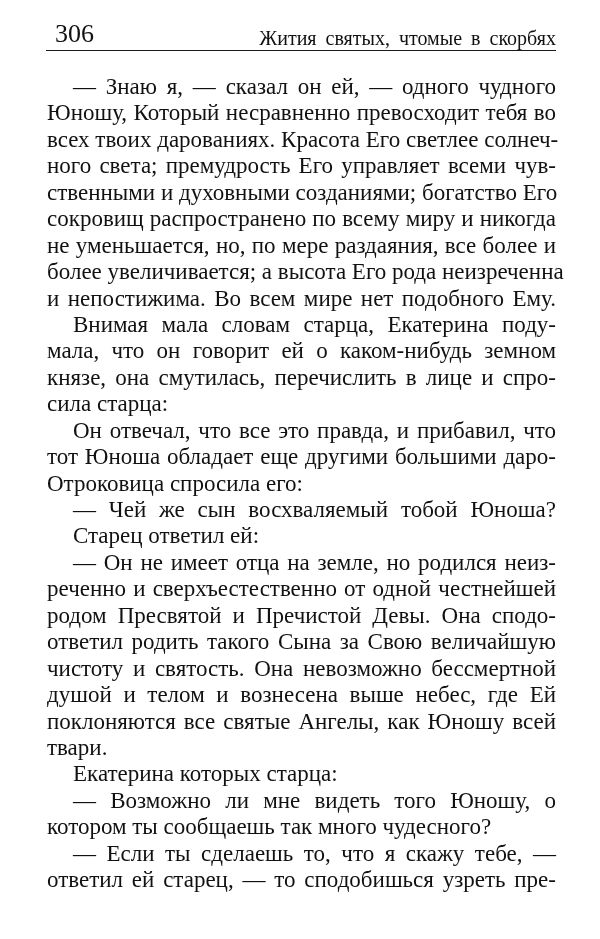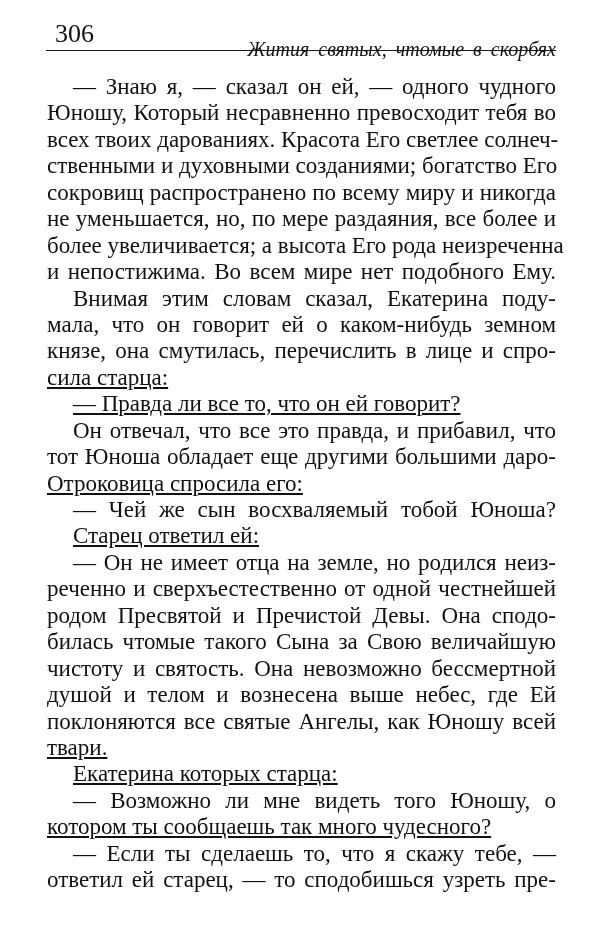--- a/index.html
+++ b/index.html
@@ -26,24 +26,23 @@
   .page-number {
     position: absolute;
     left: 9px;
     top: 0;
     font-size: 26px;
     line-height: 24px;
   }
   .running-title {
     position: absolute;
     right: 0;
-    top: 15px;
+    top: 4px;
     font-size: 20px;
     line-height: 24px;
-    font-style: italic;
     word-spacing: 4px;
   }
   .body-text {
     position: absolute;
     left: 47px;
     top: 74px;
     width: 509px;
   }
   .line {
     display: block;
@@ -54,54 +53,53 @@
     text-align: justify;
     text-align-last: justify;
     overflow: visible;
   }
   .line.indent {
     padding-left: 26px;
   }
   .line.last {
     text-align: center;
     text-align-last: left;
-    text-decoration: underline;
   }
 </style>
 </head>
 <body>
 
 <div class="header">
   <span class="page-number">306</span>
   <span class="running-title">Жития святых, чтомые в скорбях</span>
 </div>
 
 <div class="body-text">
   <span class="line indent">— Знаю я, — сказал он ей, — одного чудного</span>
   <span class="line">Юношу, Который несравненно превосходит тебя во</span>
   <span class="line">всех твоих дарованиях. Красота Его светлее солнеч-</span>
+  <span class="line">ного света; премудрость Его управляет всеми чув-</span>
   <span class="line">ственными и духовными созданиями; богатство Его</span>
   <span class="line">сокровищ распространено по всему миру и никогда</span>
   <span class="line">не уменьшается, но, по мере раздаяния, все более и</span>
   <span class="line">более увеличивается; а высота Его рода неизреченна</span>
   <span class="line">и непостижима. Во всем мире нет подобного Ему.</span>
-  <span class="line indent">Внимая этим словам сказал, Екатерина поду-</span>
+  <span class="line indent">Внимая мала словам старца, Екатерина поду-</span>
   <span class="line">мала, что он говорит ей о каком-нибудь земном</span>
   <span class="line">князе, она смутилась, перечислить в лице и спро-</span>
   <span class="line last">сила старца:</span>
-  <span class="line indent last">— Правда ли все то, что он ей говорит?</span>
   <span class="line indent">Он отвечал, что все это правда, и прибавил, что</span>
   <span class="line">тот Юноша обладает еще другими большими даро-</span>
   <span class="line last">Отроковица спросила его:</span>
   <span class="line indent">— Чей же сын восхваляемый тобой Юноша?</span>
   <span class="line indent last">Старец ответил ей:</span>
   <span class="line indent">— Он не имеет отца на земле, но родился неиз-</span>
   <span class="line">реченно и сверхъестественно от одной честнейшей</span>
   <span class="line">родом Пресвятой и Пречистой Девы. Она сподо-</span>
-  <span class="line">билась чтомые такого Сына за Свою величайшую</span>
+  <span class="line">ответил родить такого Сына за Свою величайшую</span>
   <span class="line">чистоту и святость. Она невозможно бессмертной</span>
   <span class="line">душой и телом и вознесена выше небес, где Ей</span>
   <span class="line">поклоняются все святые Ангелы, как Юношу всей</span>
   <span class="line last">твари.</span>
   <span class="line indent last">Екатерина которых старца:</span>
   <span class="line indent">— Возможно ли мне видеть того Юношу, о</span>
   <span class="line last">котором ты сообщаешь так много чудесного?</span>
   <span class="line indent">— Если ты сделаешь то, что я скажу тебе, —</span>
   <span class="line">ответил ей старец, — то сподобишься узреть пре-</span>
 

